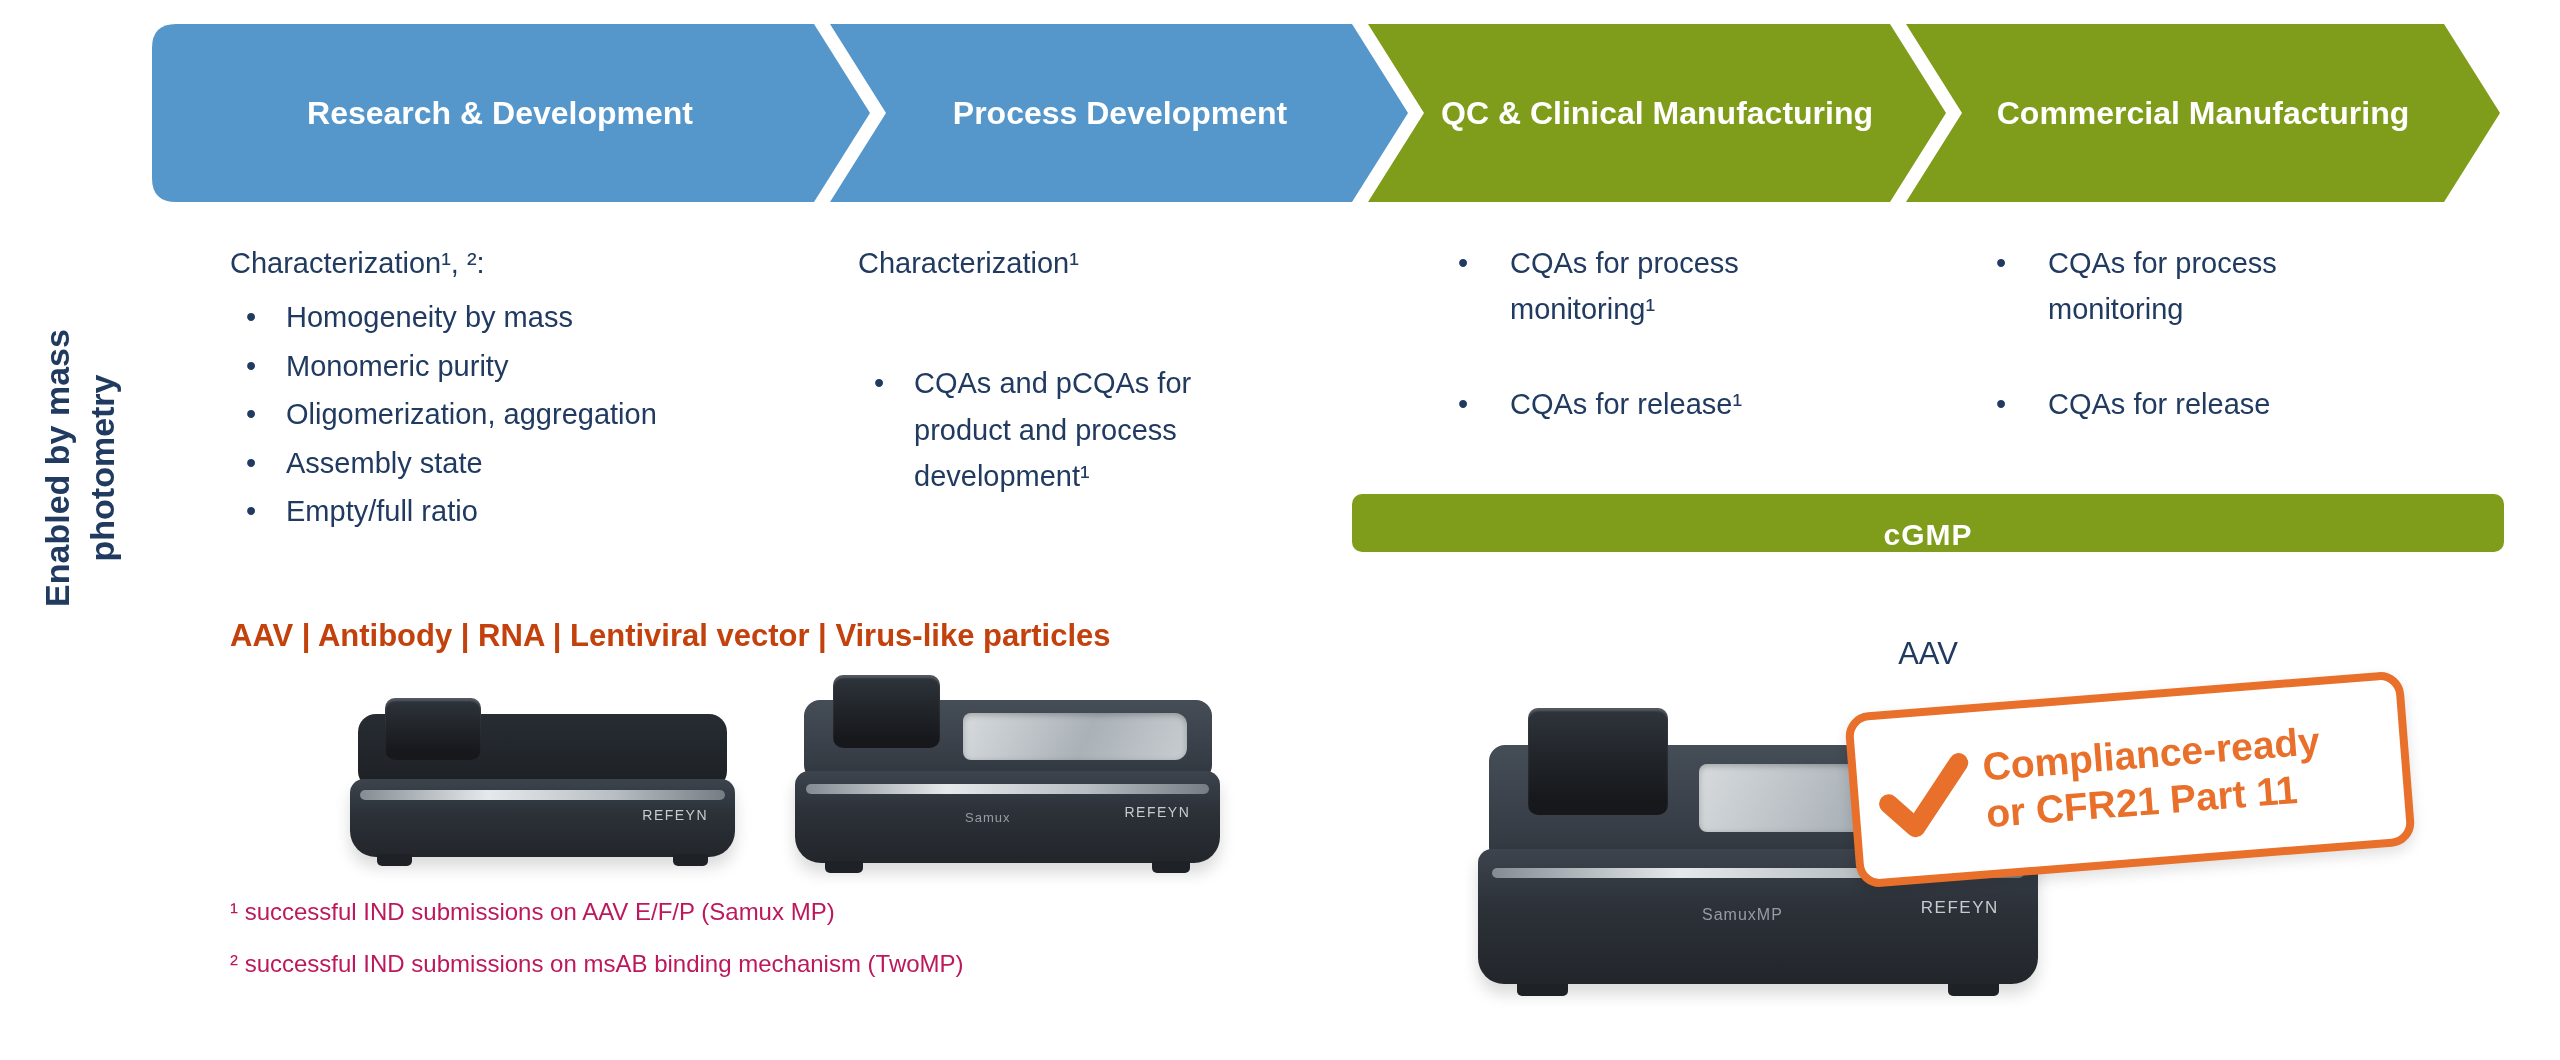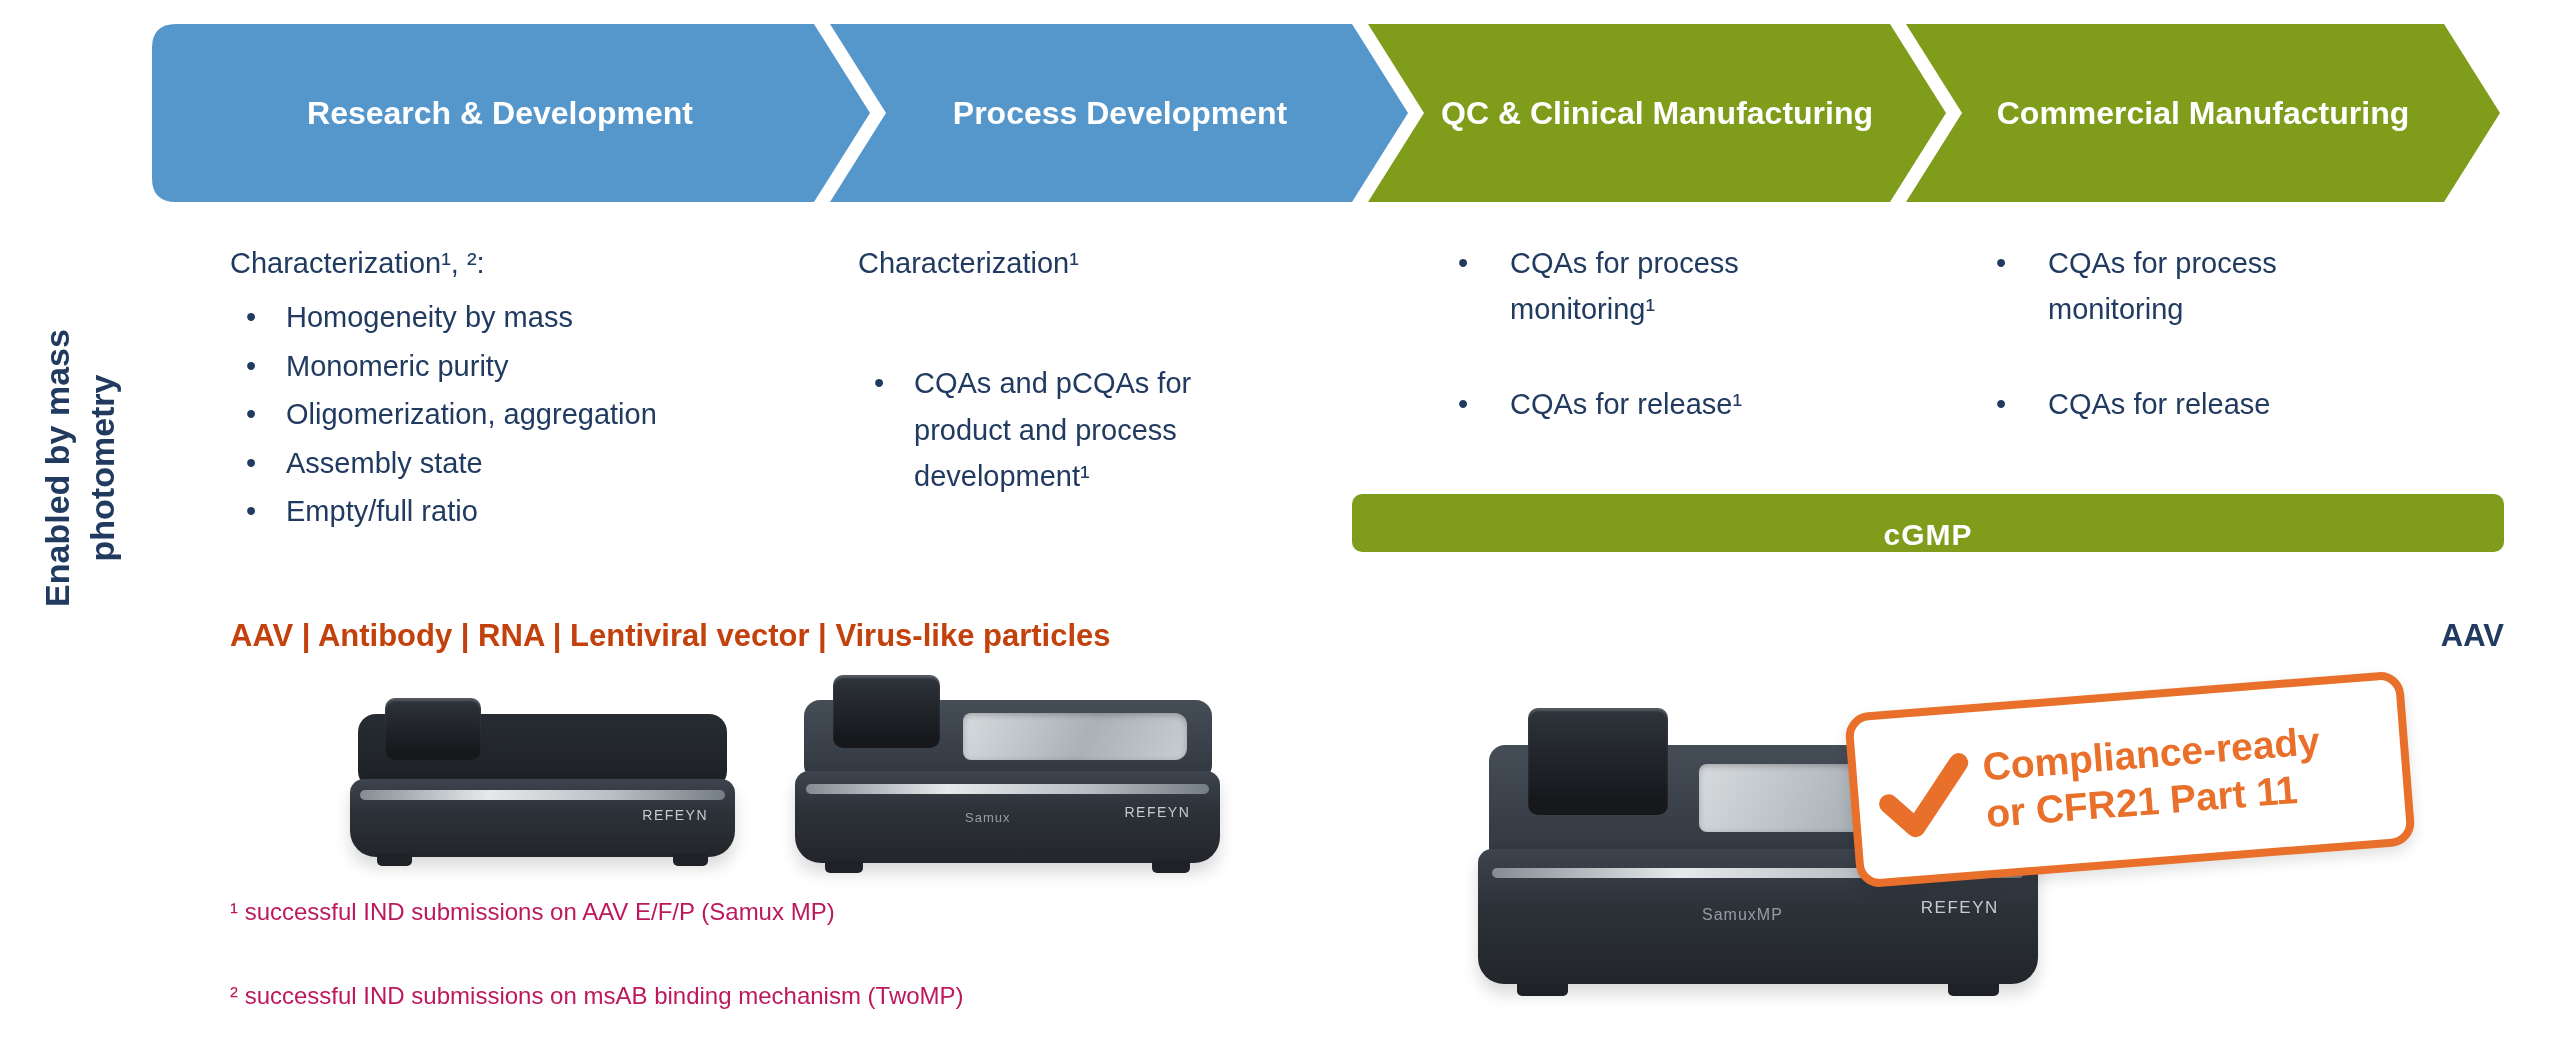--- a/index.html
+++ b/index.html
@@ -43,22 +43,22 @@
     border-radius:10px; display:flex; align-items:flex-end; justify-content:center;
     color:#ffffff; font-size:30px; font-weight:bold; letter-spacing:1px;
   }
 
   
   .modalities-left {
     position:absolute; left:230px; top:618px;
     font-size:31px; font-weight:bold; color:#c2410c;
   }
   .modalities-right {
-    position:absolute; left:1352px; top:618px; width:1152px; text-align:right;
-    font-size:31px; font-weight:bold; color:#203A60;
+    position:absolute; left:1352px; top:636px; width:1152px; text-align:center;
+    font-size:31px; font-weight:normal; color:#203A60;
   }
 
   
   .device { position:absolute; }
   .dev-deck { position:absolute; left:2%; right:2%; }
   .d1 .dev-deck { top:10%; height:46%; background:linear-gradient(180deg,#272c32,#1d2126); border-radius:18px; }
   .d2 .dev-deck, .d3 .dev-deck { top:13%; height:42%; background:linear-gradient(180deg,#454d57,#31373f); border-radius:16px; }
   .dev-cube {
     position:absolute; left:9%; top:0; width:25%; height:38%;
     background:linear-gradient(180deg,#2f353c 0%, #16181c 85%);
@@ -97,21 +97,21 @@
     transform:rotate(-4.5deg); box-sizing:border-box;
     display:flex; align-items:center; gap:12px; padding:0 18px;
     box-shadow:0 6px 14px rgba(0,0,0,0.12);
   }
   .stamp-check { width:96px; height:96px; flex:0 0 auto; }
   .stamp-text { font-size:39px; font-weight:bold; line-height:1.18; color:#E8702A; white-space:nowrap; }
 
   
   .footnote { position:absolute; left:230px; font-size:24px; color:#be185d; }
   .footnote-1 { top:898px; }
-  .footnote-2 { top:950px;margin-top:32px; }
+  .footnote-2 { top:950px; }
 </style>
 </head>
 <body>
 
 <div class="canvas">
 
   <svg class="banner" viewBox="0 0 2560 178">
     <path d="M176 0 H814 L870 89 L814 178 H176 Q152 178 152 154 L152 24 Q152 0 176 0 Z" fill="#5596CB"></path>
     <path d="M830 0 H1352 L1408 89 L1352 178 H830 L886 89 Z" fill="#5596CB"></path>
     <path d="M1368 0 H1890 L1946 89 L1890 178 H1368 L1424 89 Z" fill="#7F9C1A"></path>

